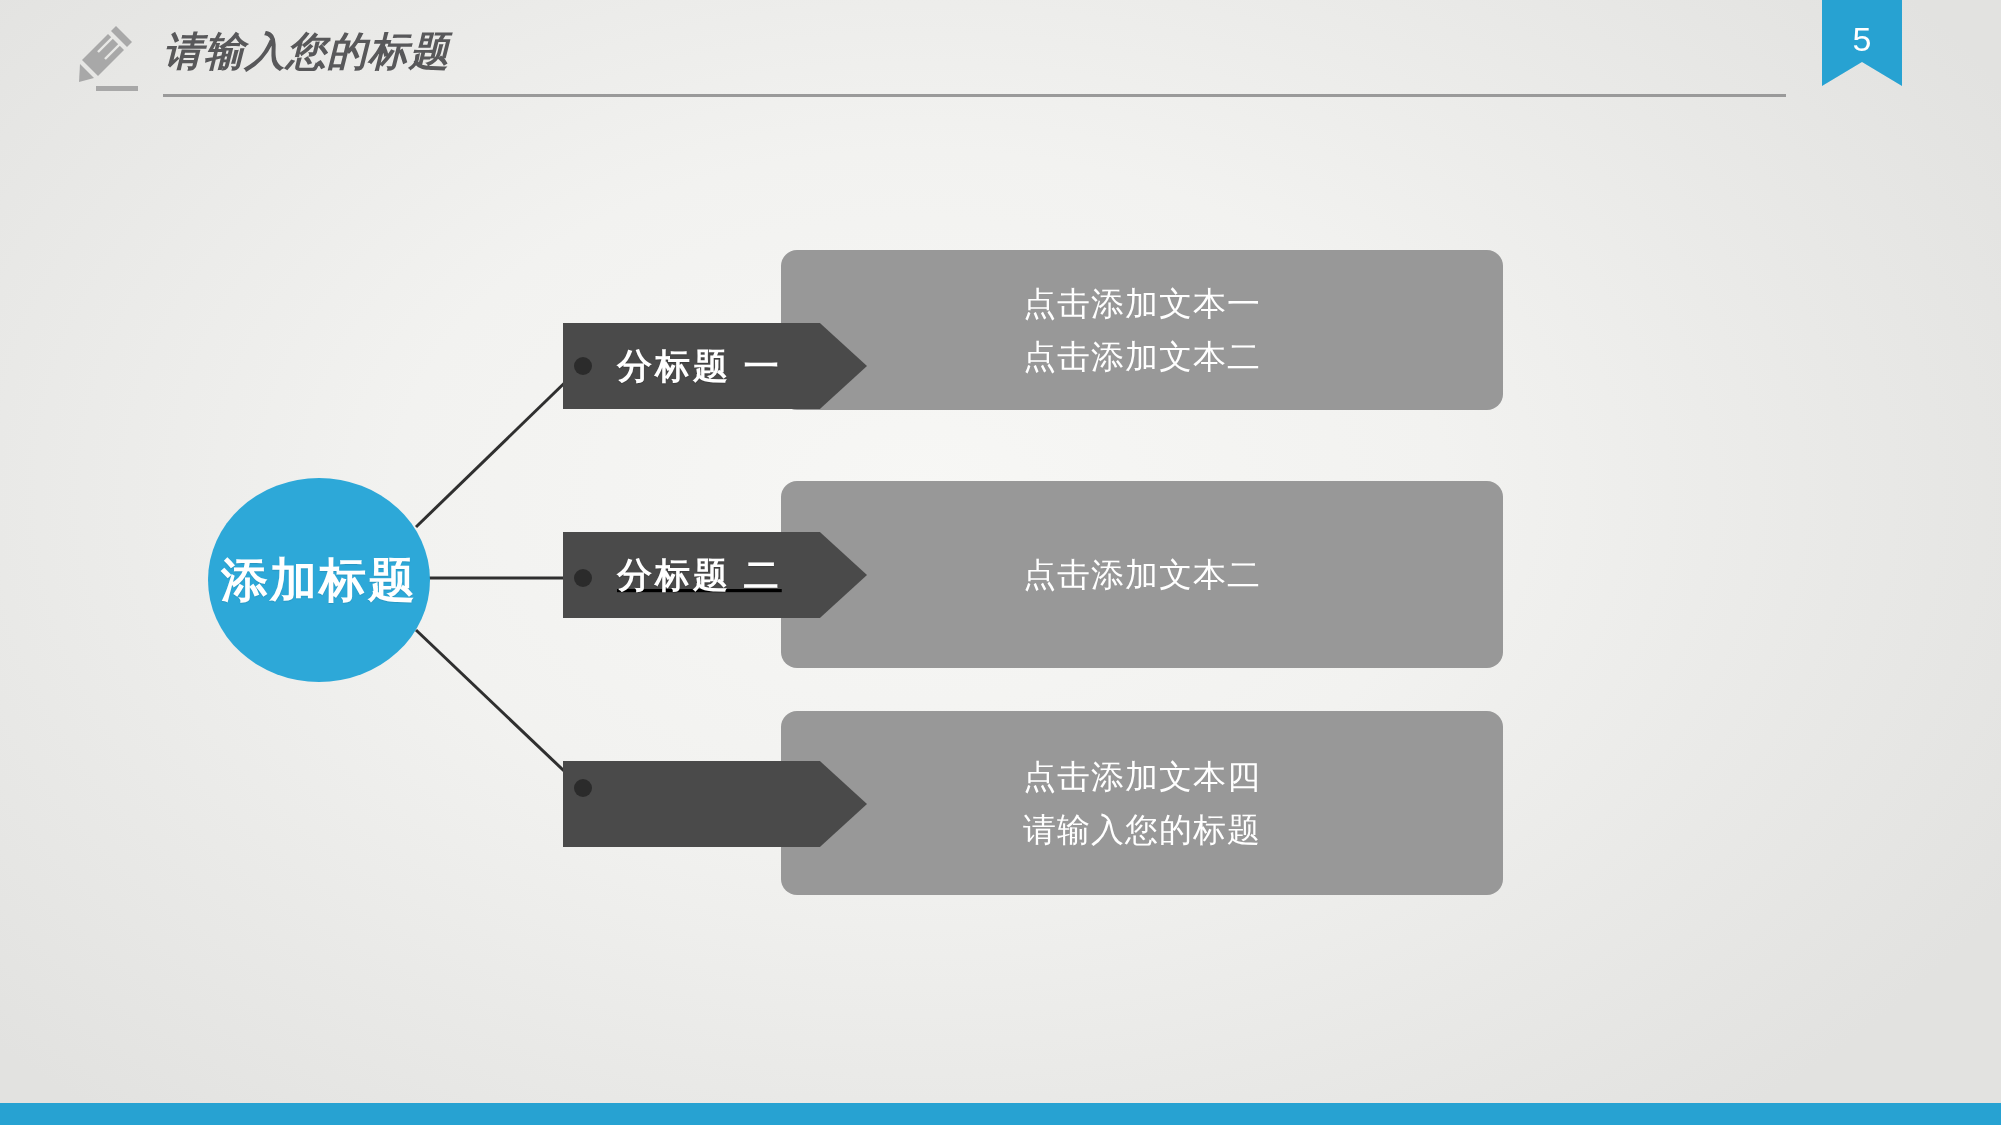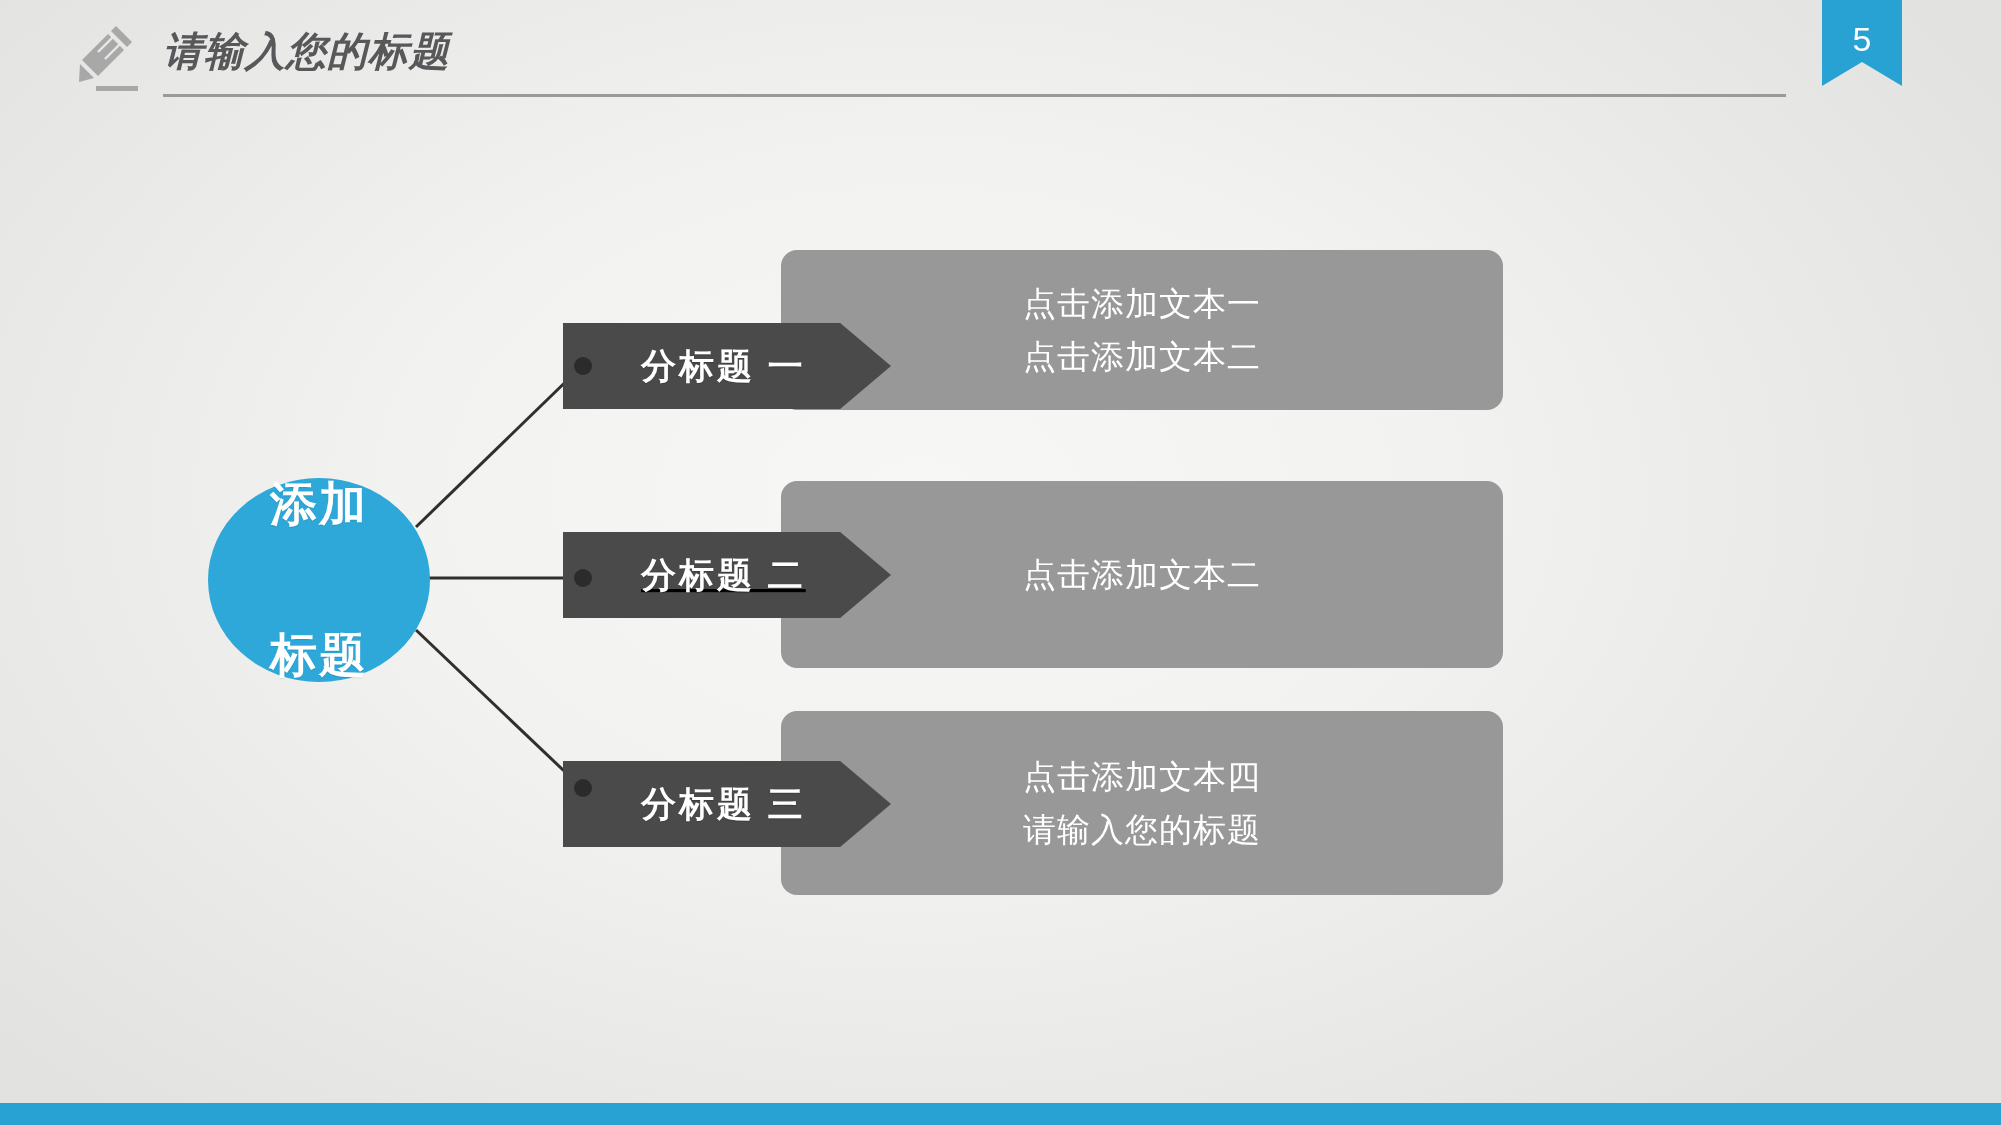--- a/index.html
+++ b/index.html
@@ -95,23 +95,23 @@
   
   .center-node {
     position: absolute;
     left: 208px;
     top: 478px;
     width: 222px;
     height: 204px;
     border-radius: 50%;
     background: #2da8d8;
     display: flex;
-    flex-direction: column;
+    flex-direction: row;
     align-items: center;
-    justify-content: space-between;
+    justify-content: center;
     z-index: 6;
   }
   .center-node .node-line {
     color: #ffffff;
     font-size: 47px;
     font-weight: 700;
     line-height: 1.12;
     letter-spacing: 2px;
     text-shadow: 0 1px 1px rgba(0,0,0,.10);
   }
@@ -157,21 +157,20 @@
 
   
   .arrow-label {
     position: absolute;
     left: 563px;
     width: 304px;
     height: 86px;
     z-index: 5;
     display: flex;
     align-items: center;
-    padding-left: 24px;
   }
   .arrow-label .arrow-shape {
     position: absolute;
     inset: 0;
     background: #4a4a4a;
     clip-path: polygon(0 0, 84.5% 0, 100% 50%, 84.5% 100%, 0 100%);
   }
   .arrow-label .arrow-text {
     position: relative;
     z-index: 2;
@@ -263,21 +262,20 @@
     <div class="connector-dot" style="left:574px;top:569px;"></div>
   </div>
 
   <div class="row" style="top:0">
     <div class="panel" style="top:711px;height:184px;">
       <div class="panel-line">点击添加文本四</div>
       <div class="panel-line">请输入您的标题</div>
     </div>
     <div class="arrow-label" style="top:761px;">
       <div class="arrow-shape"></div>
-      <span class="arrow-text">分标题 三</span>
     </div>
     <div class="connector-dot" style="left:574px;top:779px;"></div>
   </div>
 
   <div class="center-node">
     <span class="node-line">添加</span>
     <span class="node-line">标题</span>
   </div>
 
   <div class="bottom-bar"></div>

